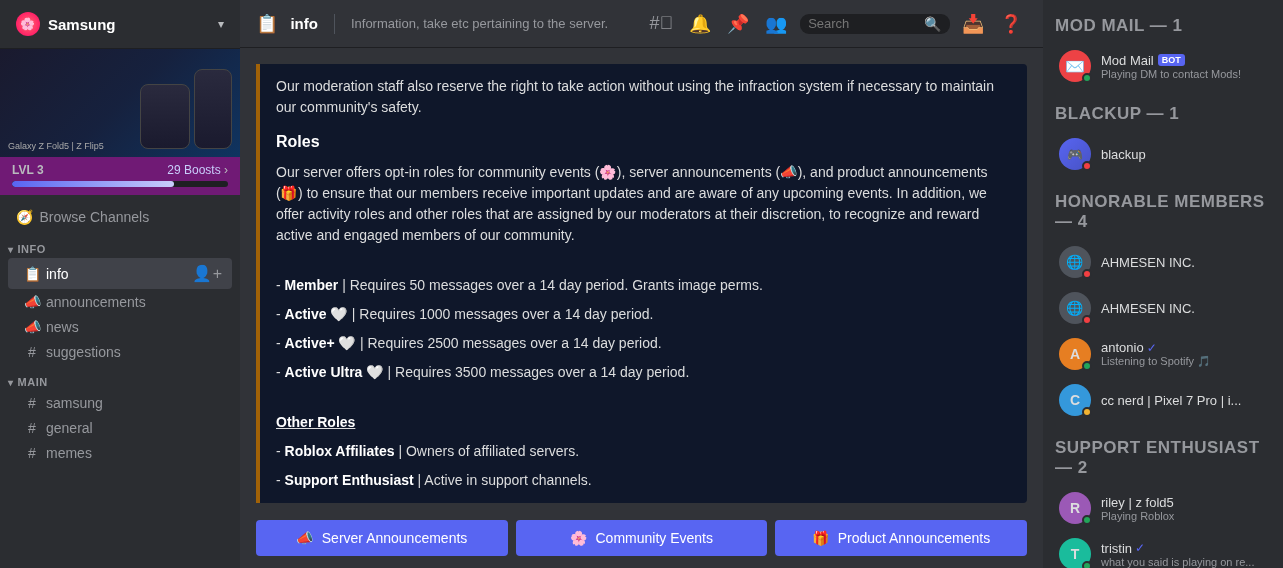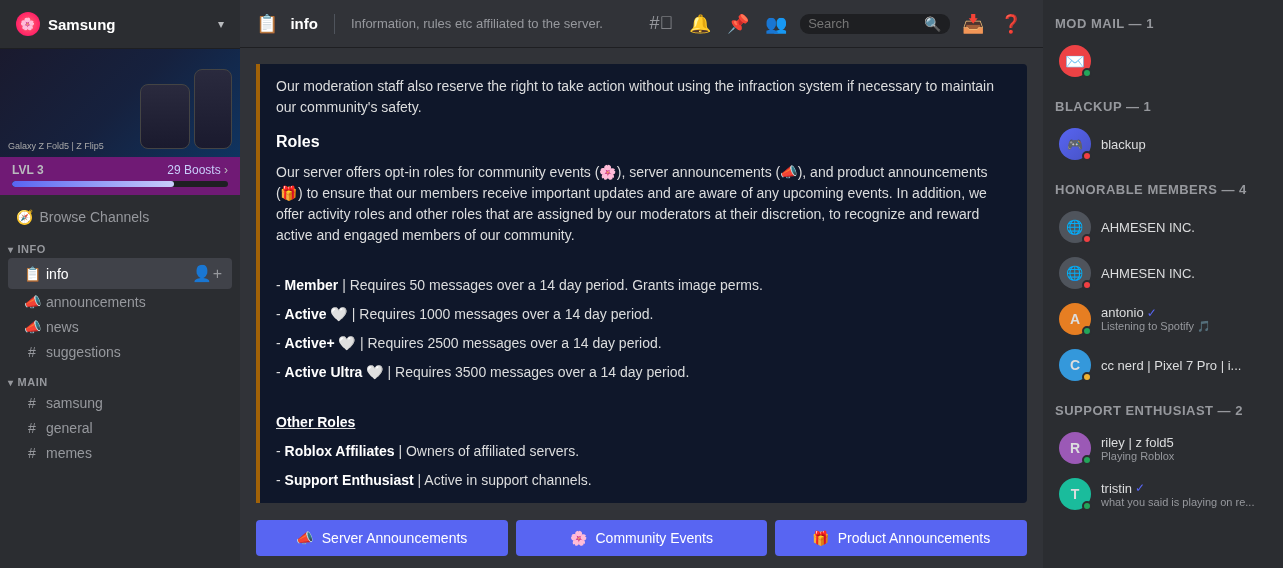--- a/index.html
+++ b/index.html
@@ -369,21 +369,21 @@
     }
 
     .right-sidebar::-webkit-scrollbar { width: 4px; }
     .right-sidebar::-webkit-scrollbar-thumb { background: #1e1f22; border-radius: 2px; }
 
     .members-section {
       margin-bottom: 16px;
     }
 
     .members-section-title {
-      font-size: 13px;
+      font-size: 17px;
       font-weight: 700;
       color: #96989d;
       text-transform: uppercase;
       letter-spacing: 0.5px;
       margin-bottom: 8px;
     }
 
     .member-item {
       display: flex;
       align-items: center;
@@ -567,21 +567,21 @@
     </div>
   </div>
 </div>
 
 <div class="main-content">
 
   <div class="channel-header">
     <span class="header-channel-icon">📋</span>
     <span class="header-channel-name">info</span>
     <div class="header-divider"></div>
-    <span class="header-description">Information, rules etc affiliated to the server.</span>
+    <span class="header-description">Information, take etc pertaining to the server.</span>
     <div class="header-actions">
       <span class="header-icon-btn" title="Threads">#⃣</span>
       <span class="header-icon-btn" title="Notification Settings">🔔</span>
       <span class="header-icon-btn" title="Pinned Messages">📌</span>
       <span class="header-icon-btn" title="Member List">👥</span>
       <div class="search-bar">
         <input class="search-input" type="text" placeholder="Search" style="">
         <span class="search-icon">🔍</span>
       </div>
       <span class="header-icon-btn" title="Inbox">📥</span>
@@ -629,20 +629,27 @@
 
 <div class="right-sidebar">
 
   <div class="members-section">
     <div class="members-section-title">MOD MAIL — 1</div>
     <div class="member-item">
       <div class="member-avatar">
         <div class="avatar-circle mod-mail-avatar" style="background:#ed4245;">✉️</div>
         <div class="status-dot status-online"></div>
       </div>
+      <div class="member-info">
+        <div class="member-name-row">
+          <span class="member-name">Mod Mail</span>
+          <span class="bot-badge">BOT</span>
+        </div>
+        <div class="member-status">Playing DM to contact Mods!</div>
+      </div>
     </div>
   </div>
 
   <div class="members-section">
     <div class="members-section-title">BLACKUP — 1</div>
     <div class="member-item">
       <div class="member-avatar">
         <div class="avatar-circle" style="background: linear-gradient(135deg, #5865f2, #4752c4); font-size:13px;">🎮</div>
         <div class="status-dot status-dnd"></div>
       </div>

